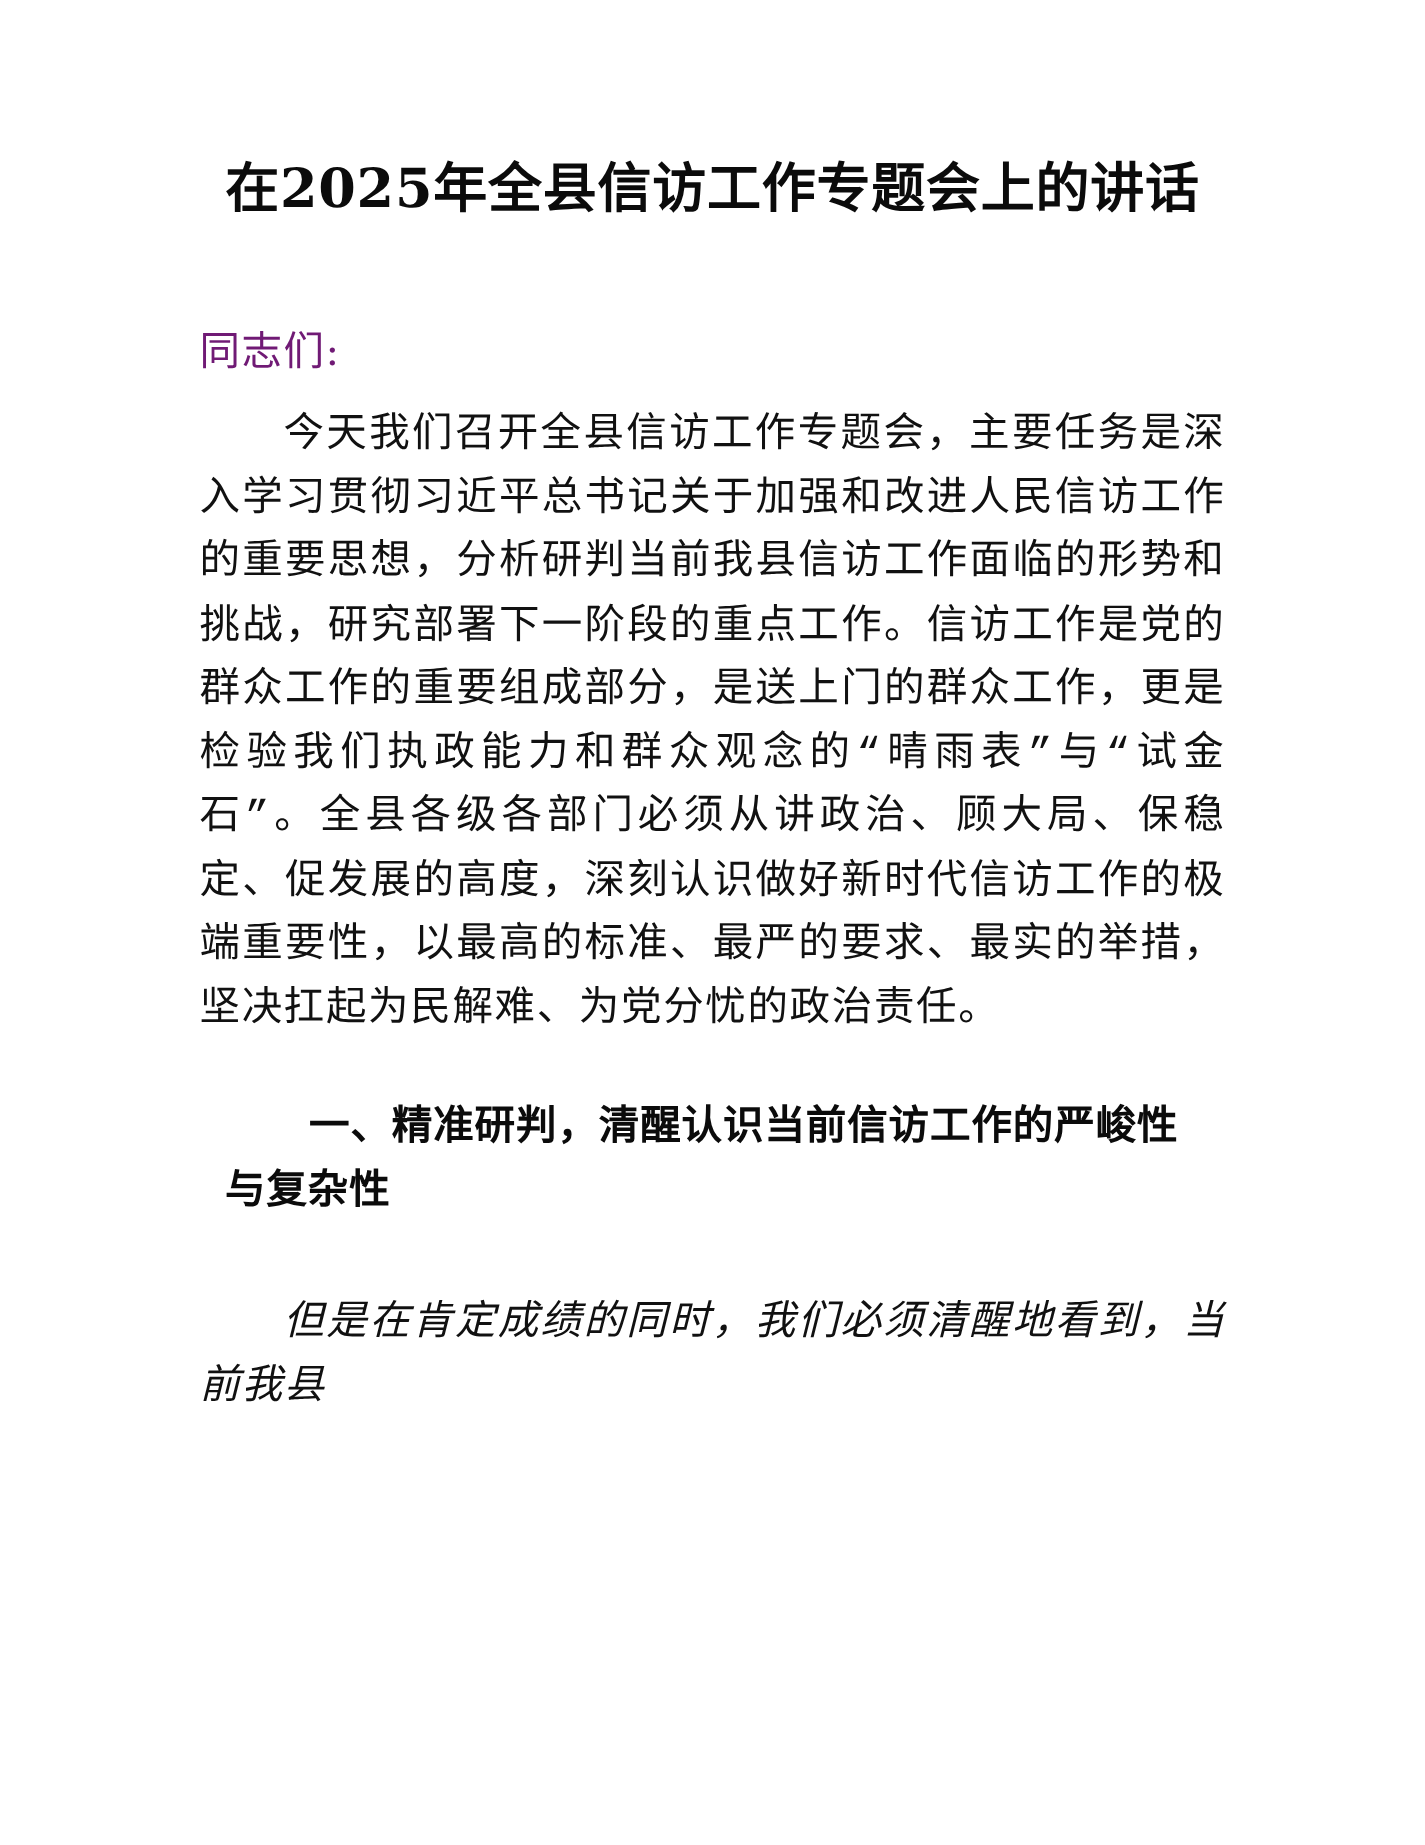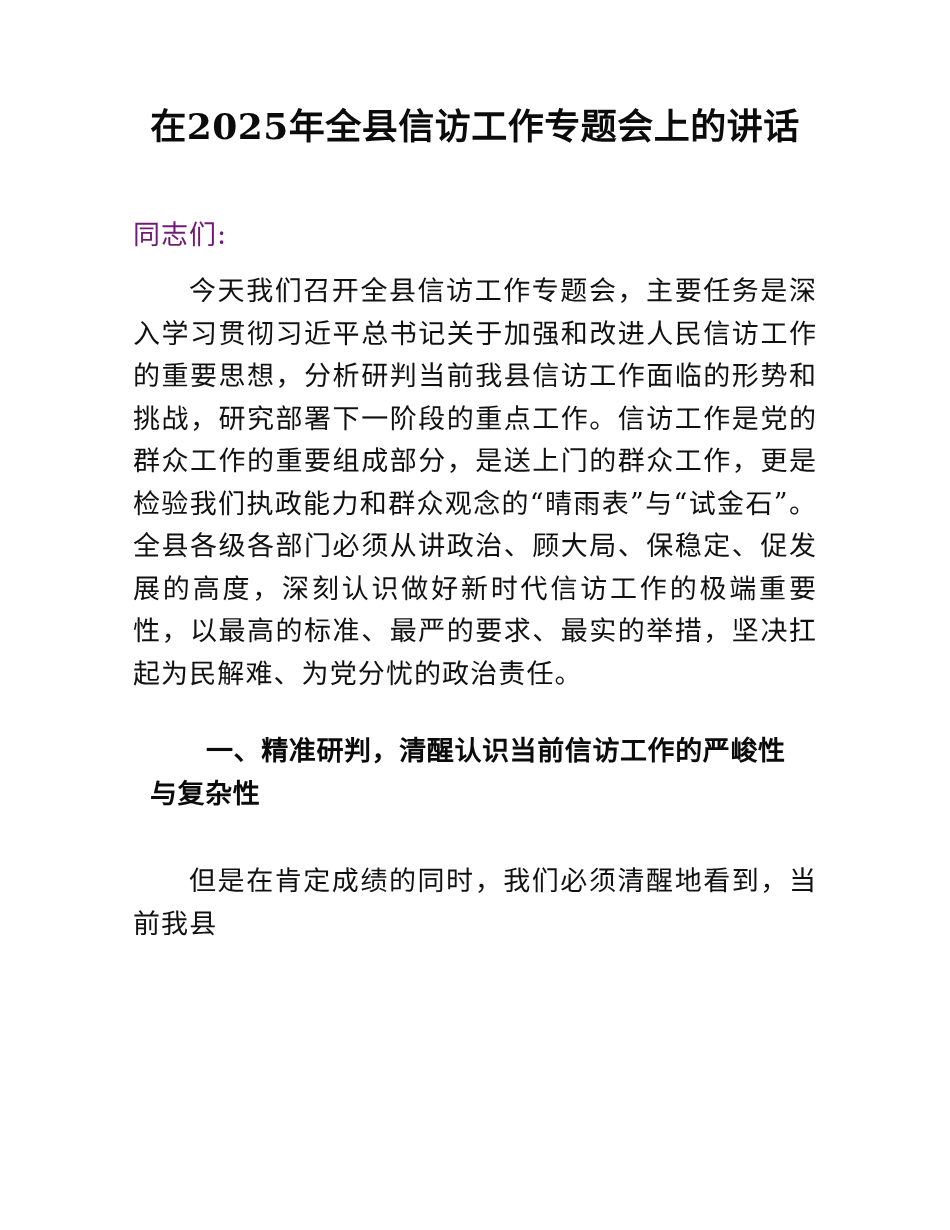--- a/index.html
+++ b/index.html
@@ -62,20 +62,21 @@
     padding-top: 6px;
     text-indent: 56px;
     text-align: justify;
     text-justify: inter-ideograph;
     letter-spacing: 1.1px;
     word-break: break-all;
   }
 
   .para.first-body {
     padding-top: 14px;
+    font-family: Liberation Mono, monospace;
   }
 
   .para.tight {
     padding-top: 4px;
   }
 
   
   .section-heading {
     font-family: "DejaVu Sans", "Liberation Sans", sans-serif;
     font-weight: bold;
@@ -86,20 +87,21 @@
     padding-top: 18px;
     padding-bottom: 6px;
     text-indent: 56px;
     letter-spacing: 0.6px;
     word-break: break-all;
   }
 
   
   .para.cut-off {
     padding-top: 22px;
+    font-style: italic;
   }
 </style>
 </head>
 <body>
 
 <div class="page">
   <div class="doc-body">
 
     <h1 class="doc-title">在2025年全县信访工作专题会上的讲话</h1>
 

